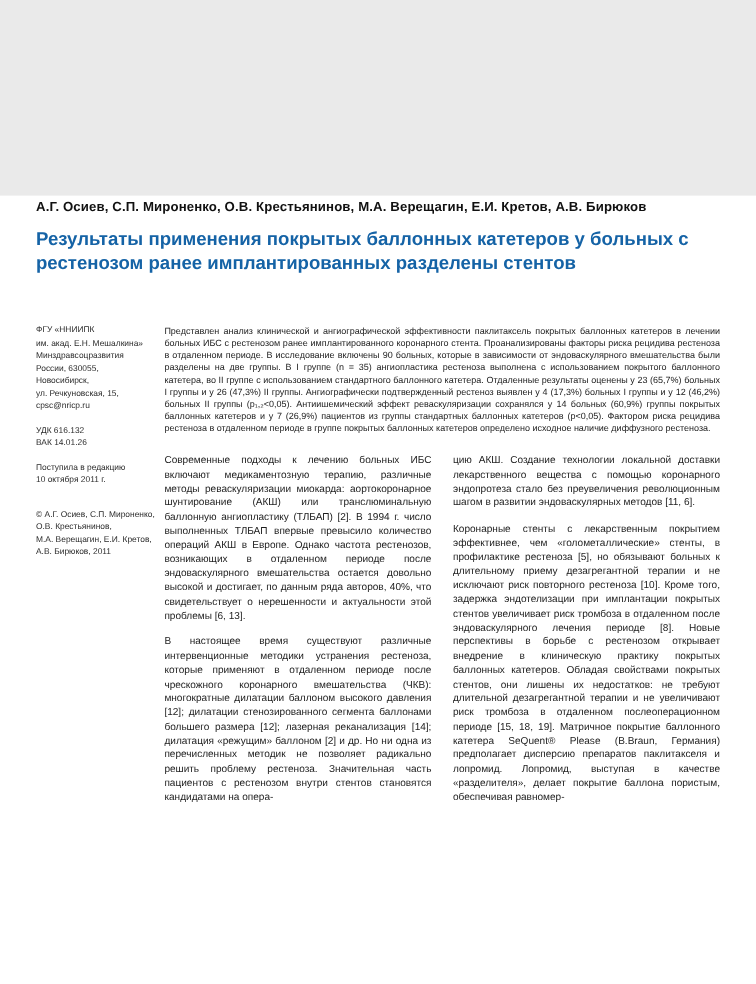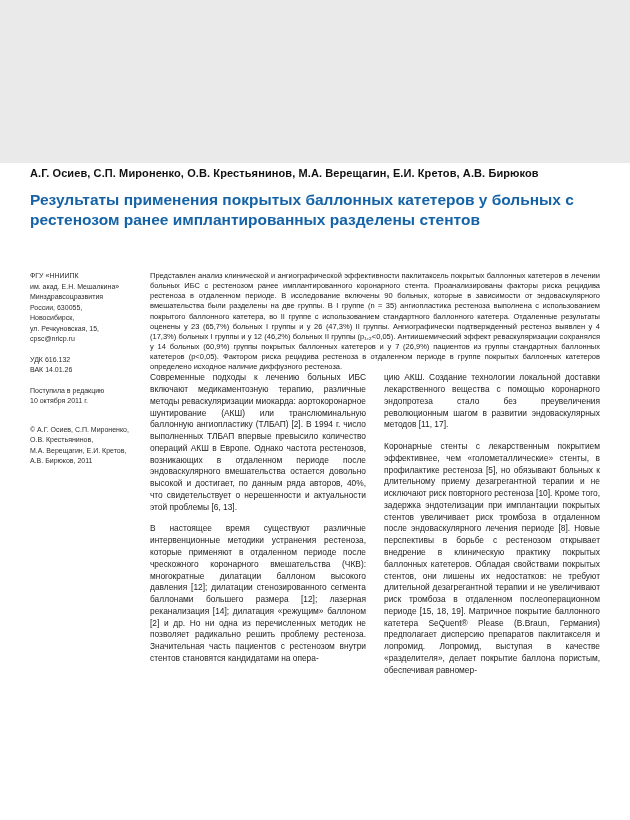--- a/index.html
+++ b/index.html
@@ -22,36 +22,36 @@
     font-size:11px; font-weight:bold; letter-spacing:0.1px;
     color:#111;
   }
   .title {
     position:absolute; top:190px; left:30px; right:45px;
     margin:0;
     font-size:15.5px; font-weight:bold; line-height:1.32;
   }
   .content {
     position:absolute; top:271px; left:30px; right:30px;
-    display:flex; gap:20px;
+    display:flex; gap:7px;
   }
   .sidebar {
     flex:0 0 100px; width:100px;
     font-size:7px; line-height:1.5; color:#2b2b2b;
   }
   .sidebar .block { white-space:pre-line; margin:0 0 10px 0; }
   .sidebar .block.copyright { margin-top:18px; }
   .main { flex:1; min-width:0; }
   .abstract, .keywords {
     margin:0; font-size:7.5px; line-height:1.35;
     text-align:justify; color:#222;
   }
   .keywords { margin-top:1px; }
   .body-cols {
-    display:flex; gap:18px; 
+    display:flex; gap:18px; margin-top:16px;
   }
   .body-col {
     flex:1; min-width:0;
     font-size:8.4px; line-height:1.4;
     text-align:justify; color:#1c1c1c;
   }
   .body-col p { margin:0 0 10px 0; }
 </style>
 </head>
 <body>
@@ -90,20 +90,20 @@
 
 
       <div class="body-cols">
 
         <div class="body-col">
           <p>Современные подходы к лечению больных ИБС включают медикаментозную терапию, различные методы реваскуляризации миокарда: аортокоронарное шунтирование (АКШ) или транслюминальную баллонную ангиопластику (ТЛБАП) [2]. В 1994 г. число выполненных ТЛБАП впервые превысило количество операций АКШ в Европе. Однако частота рестенозов, возникающих в отдаленном периоде после эндоваскулярного вмешательства остается довольно высокой и достигает, по данным ряда авторов, 40%, что свидетельствует о нерешенности и актуальности этой проблемы [6, 13].</p>
           <p>В настоящее время существуют различные интервенционные методики устранения рестеноза, которые применяют в отдаленном периоде после чрескожного коронарного вмешательства (ЧКВ): многократные дилатации баллоном высокого давления [12]; дилатации стенозированного сегмента баллонами большего размера [12]; лазерная реканализация [14]; дилатация «режущим» баллоном [2] и др. Но ни одна из перечисленных методик не позволяет радикально решить проблему рестеноза. Значительная часть пациентов с рестенозом внутри стентов становятся кандидатами на опера-</p>
         </div>
 
         <div class="body-col">
-          <p>цию АКШ. Создание технологии локальной доставки лекарственного вещества с помощью коронарного эндопротеза стало без преувеличения революционным шагом в развитии эндоваскулярных методов [11, 17].</p>
+          <p>цию АКШ. Создание технологии локальной доставки лекарственного вещества с помощью коронарного эндопротеза стало без преувеличения революционным шагом в развитии эндоваскулярных методов [11, 6].</p>
           <p>Коронарные стенты с лекарственным покрытием эффективнее, чем «голометаллические» стенты, в профилактике рестеноза [5], но обязывают больных к длительному приему дезагрегантной терапии и не исключают риск повторного рестеноза [10]. Кроме того, задержка эндотелизации при имплантации покрытых стентов увеличивает риск тромбоза в отдаленном после эндоваскулярного лечения периоде [8]. Новые перспективы в борьбе с рестенозом открывает внедрение в клиническую практику покрытых баллонных катетеров. Обладая свойствами покрытых стентов, они лишены их недостатков: не требуют длительной дезагрегантной терапии и не увеличивают риск тромбоза в отдаленном послеоперационном периоде [15, 18, 19]. Матричное покрытие баллонного катетера SeQuent® Please (B.Braun, Германия) предполагает дисперсию препаратов паклитакселя и лопромид. Лопромид, выступая в качестве «разделителя», делает покрытие баллона пористым, обеспечивая равномер-</p>
         </div>
 
       </div>
     </div>
   </div>
 </div>
 
 </body></html>

